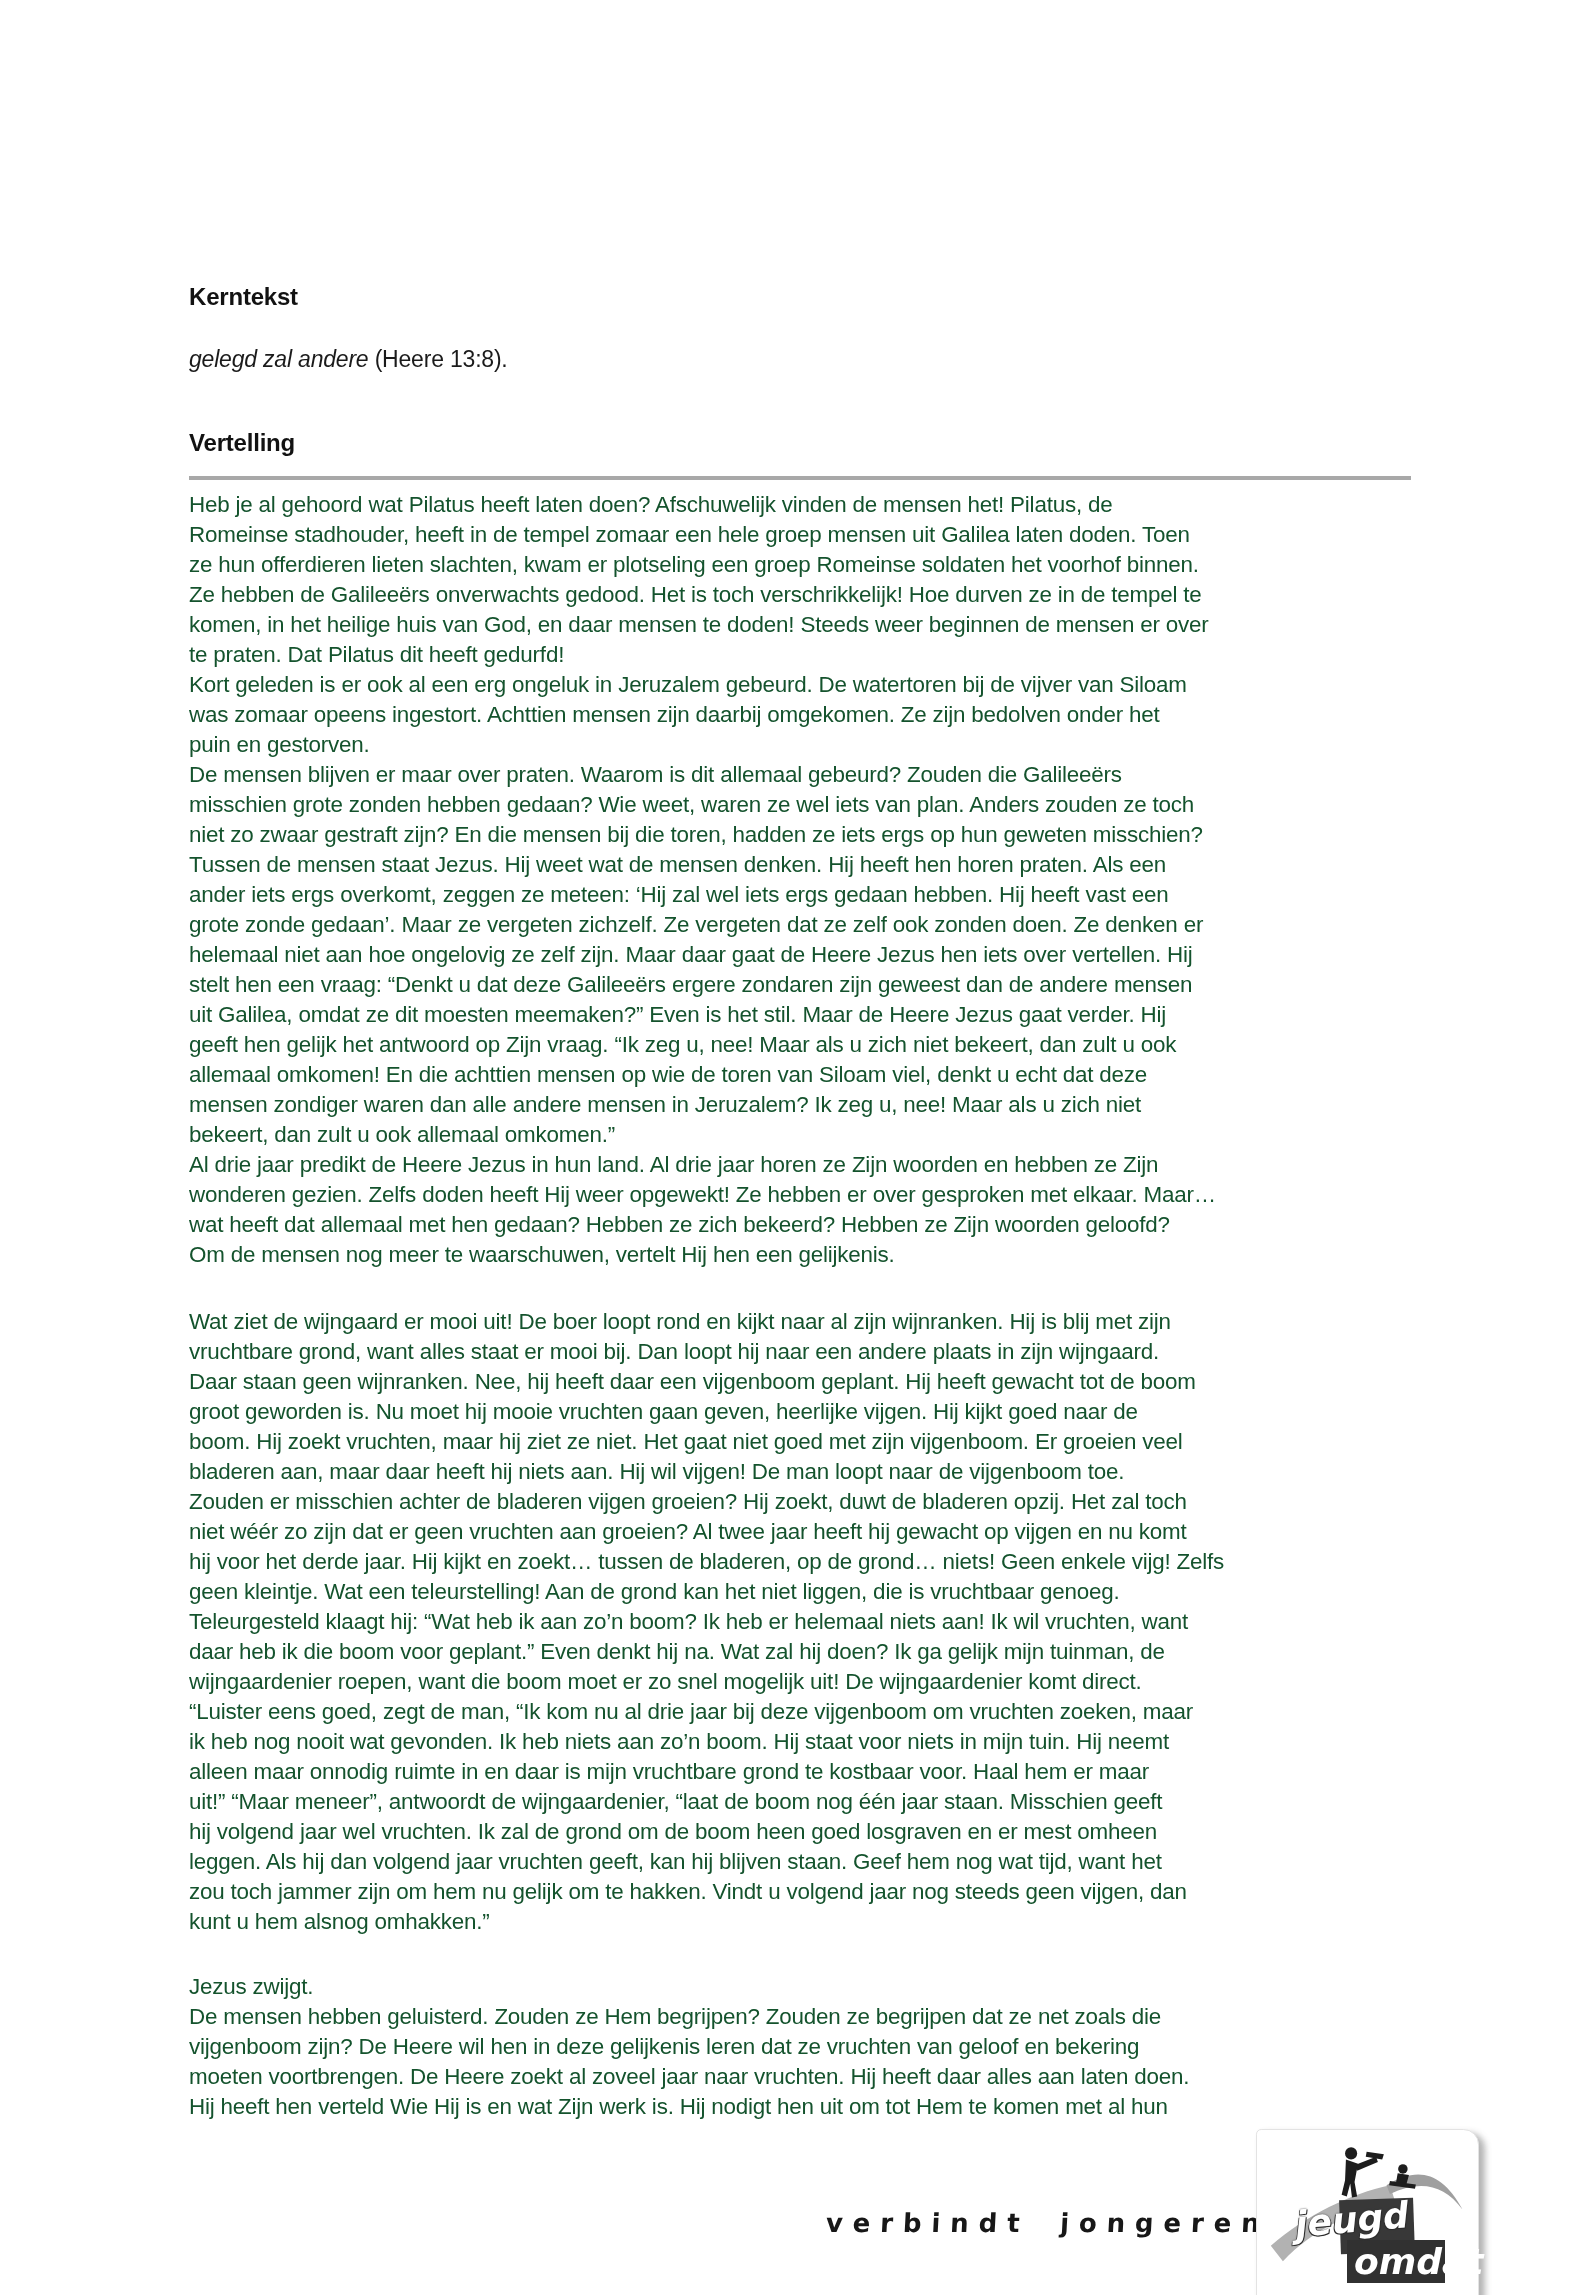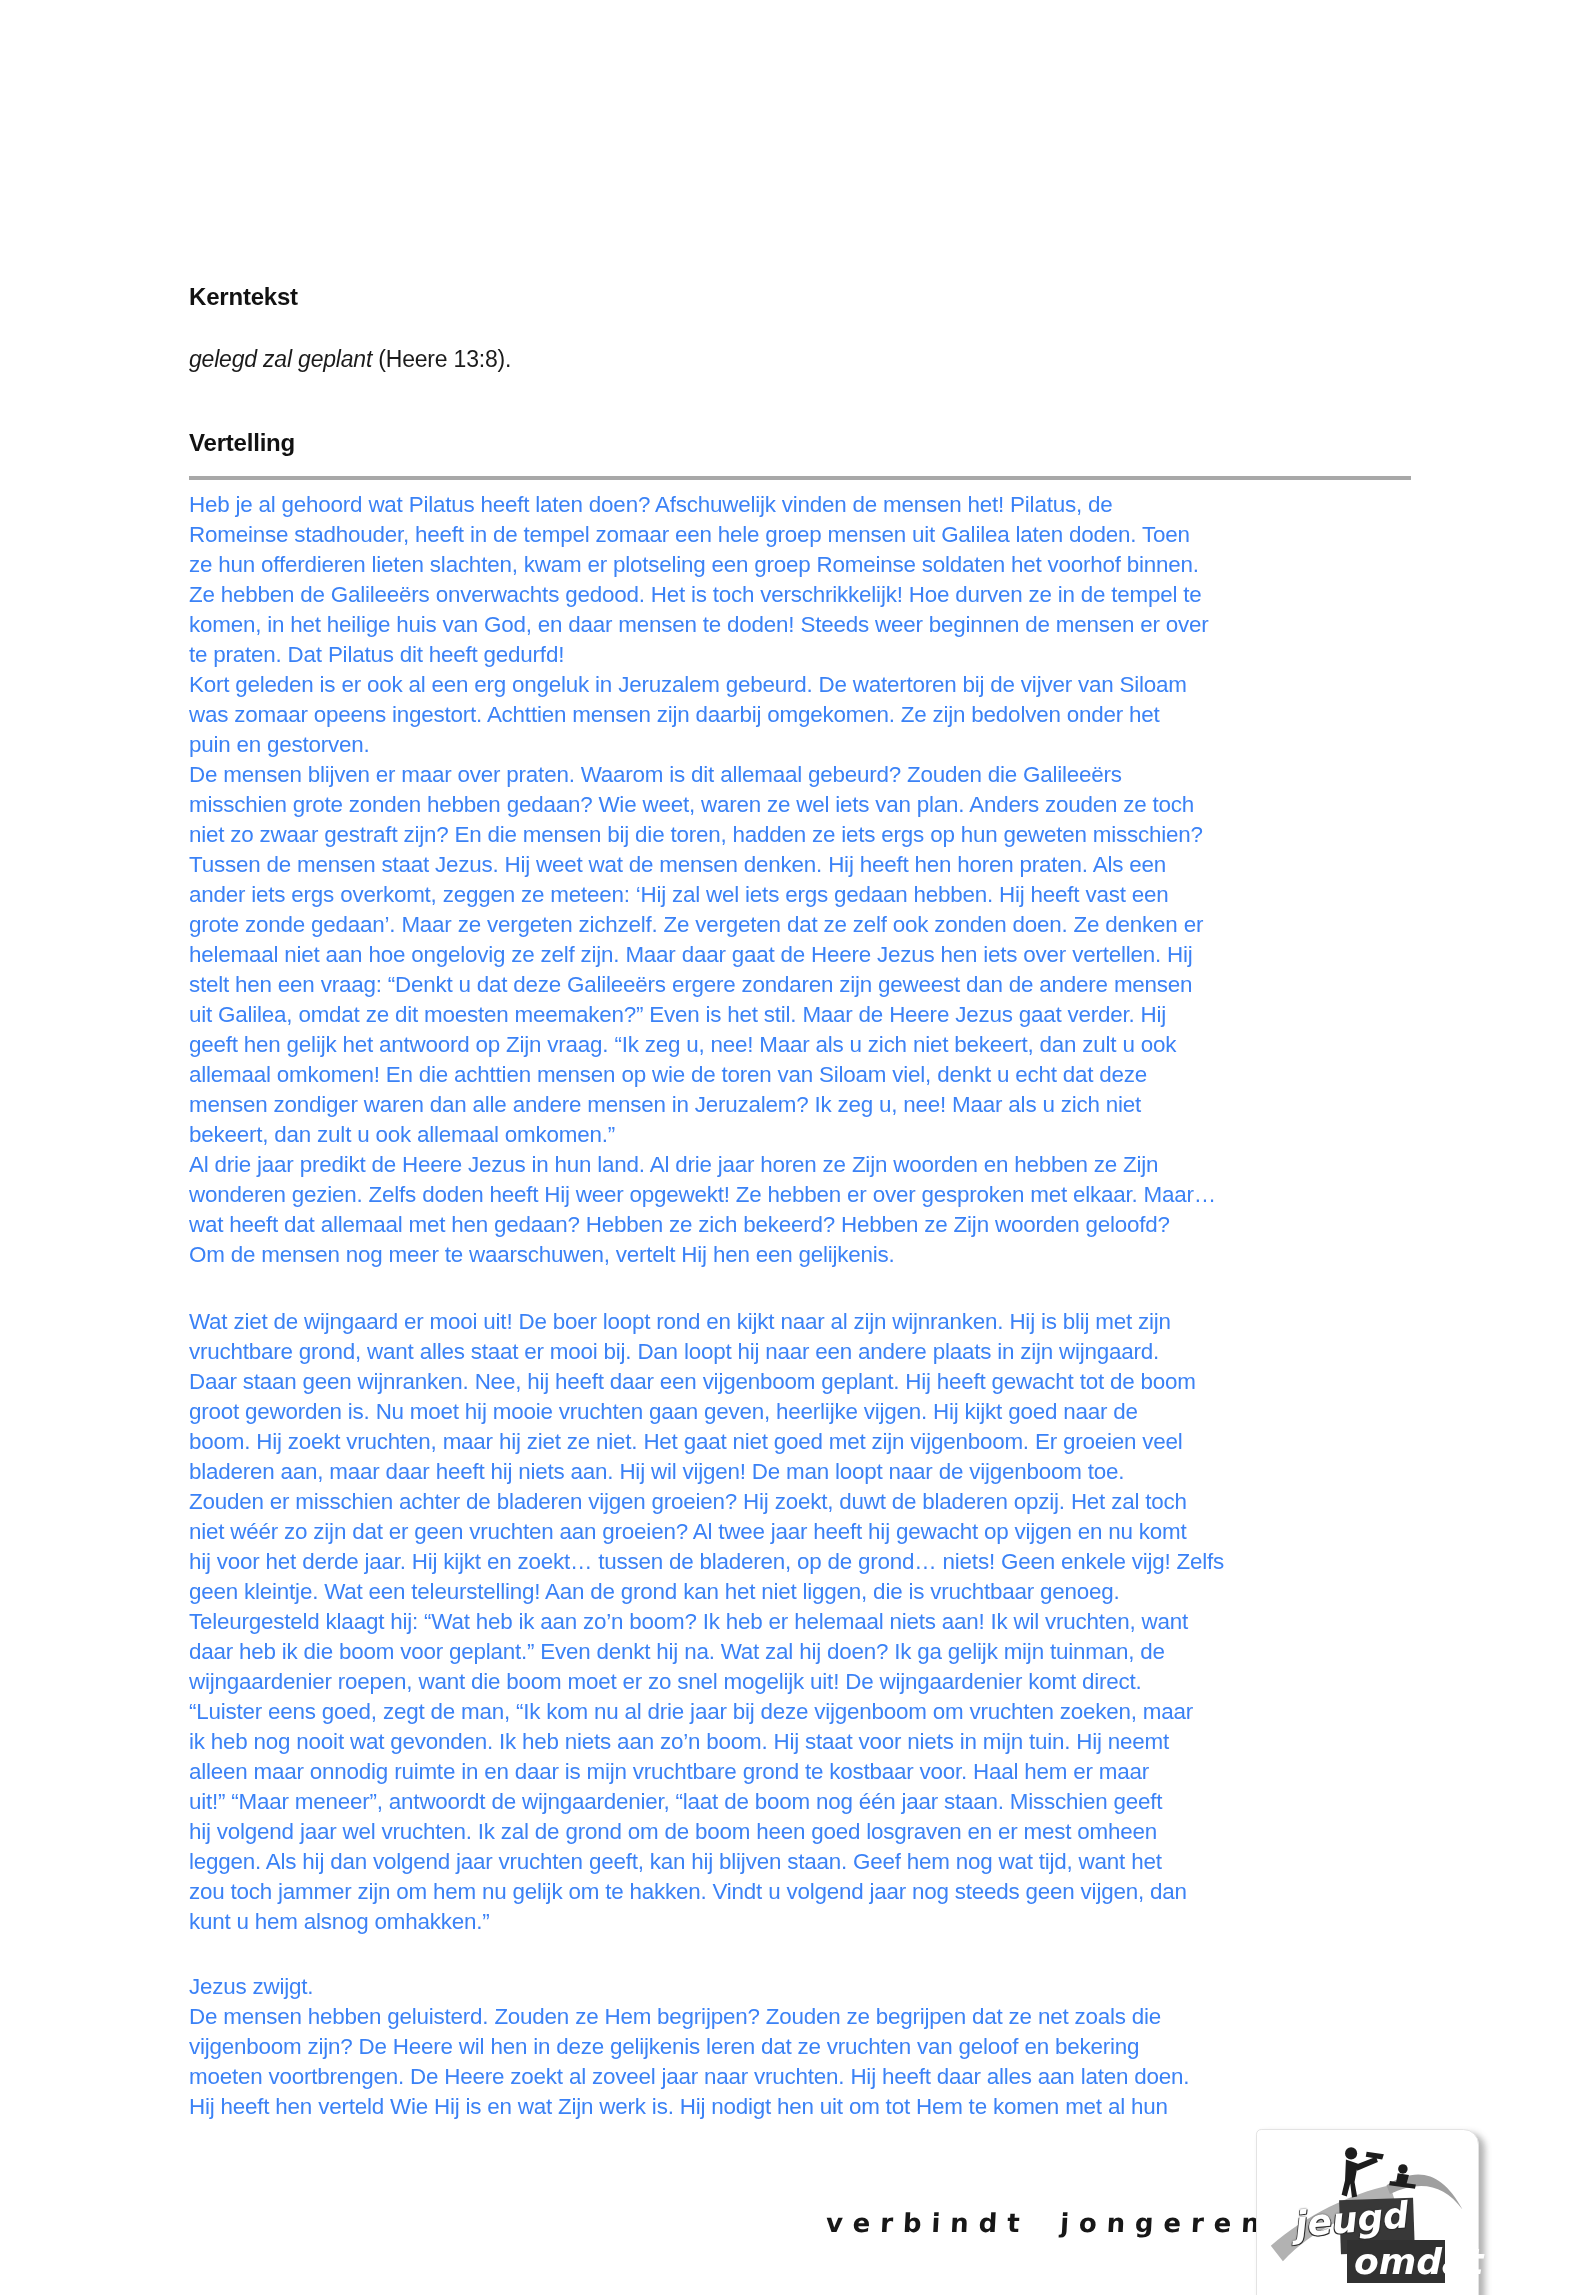--- a/index.html
+++ b/index.html
@@ -15,21 +15,21 @@
   .abs{position:absolute;}
   .col{left:189px;width:1222px;}
   .h-bold{font-size:24px;font-weight:700;color:#121212;letter-spacing:-0.2px;}
   .kern-quote{
     font-size:23px;line-height:30px;font-style:italic;letter-spacing:-0.2px;color:#1b1b1b;
   }
   .kern-quote .ref{font-style:normal;}
   .rule{height:4.3px;background:#a8a8a8;}
   .body-block{
     font-size:22.4px;line-height:30px;letter-spacing:-0.2px;
-    white-space:pre-line;color:#3b82f6;
+    white-space:pre-line;color:#14532d;
   }
   .tagline{
     font-size:26px;font-weight:700;color:#171717;
     letter-spacing:0.38em;word-spacing:0.45em;
     transform:skewX(-3deg);
     font-family:"DejaVu Sans",sans-serif;
   }
   
   .logo-card{
     left:1256px;top:2094px;width:221px;height:178px;
@@ -58,21 +58,21 @@
 </style>
 </head>
 <body>
 
 <div class="page">
 
   <div class="abs col h-bold" style="top:248px;">Kerntekst</div>
 
   <div class="abs col kern-quote" style="top:279px;">
     <br>
-    <span>gelegd zal geplant </span><span class="ref">(Heere 13:8).</span>
+    <span>gelegd zal andere </span><span class="ref">(Heere 13:8).</span>
   </div>
 
   <div class="abs col h-bold" style="top:394px;">Vertelling</div>
 
   <div class="abs col rule" style="top:441px;"></div>
 
   <div class="abs col body-block" style="top:455px;">Heb je al gehoord wat Pilatus heeft laten doen? Afschuwelijk vinden de mensen het! Pilatus, de
 Romeinse stadhouder, heeft in de tempel zomaar een hele groep mensen uit Galilea laten doden. Toen
 ze hun offerdieren lieten slachten, kwam er plotseling een groep Romeinse soldaten het voorhof binnen.
 Ze hebben de Galileeërs onverwachts gedood. Het is toch verschrikkelijk! Hoe durven ze in de tempel te

